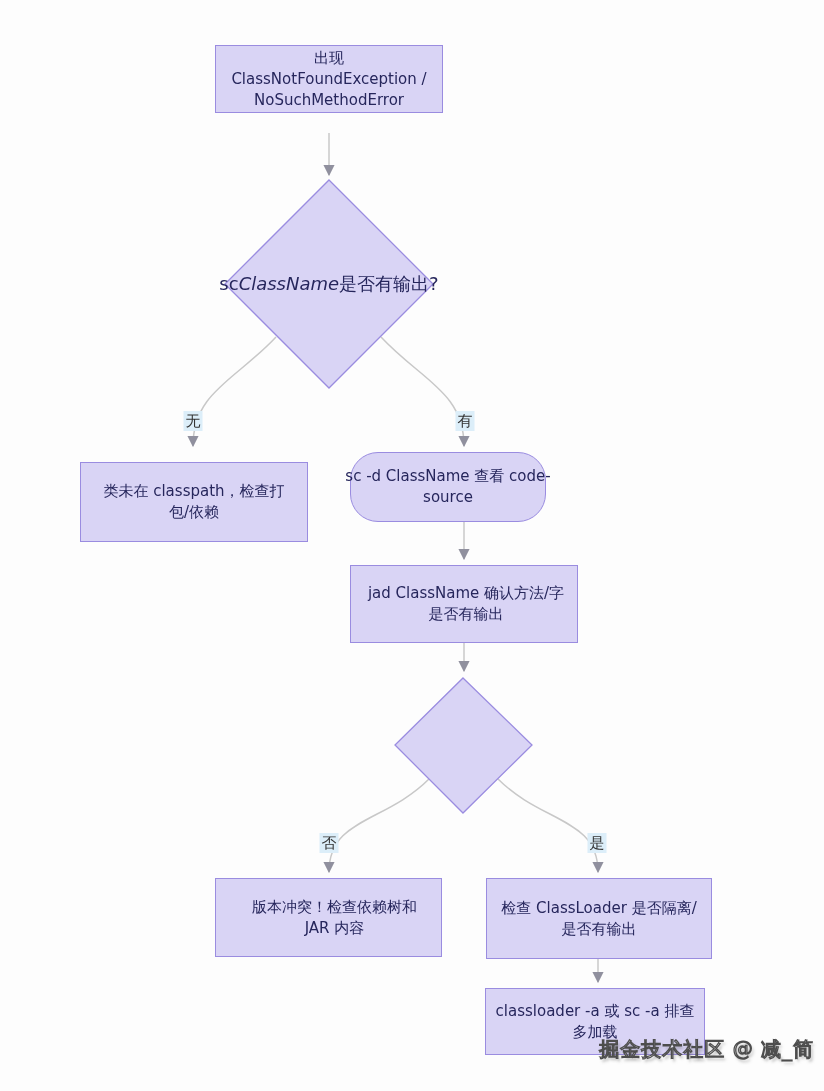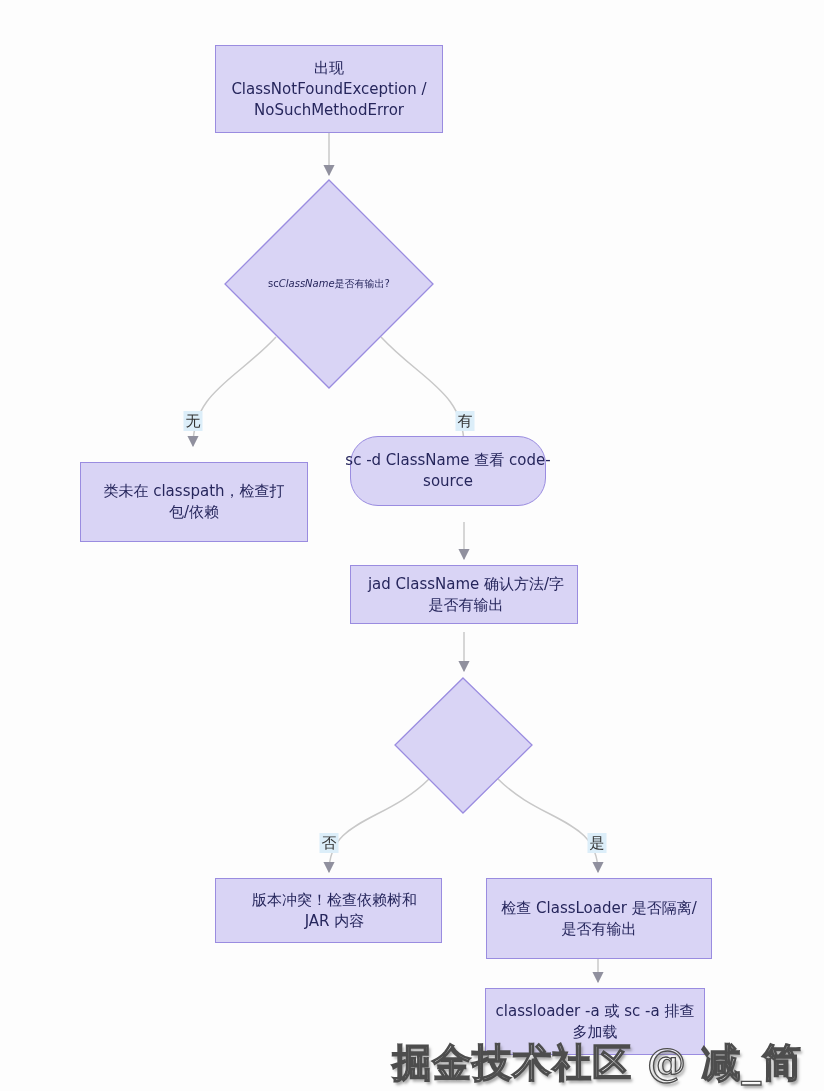--- a/index.html
+++ b/index.html
@@ -53,43 +53,43 @@
     text-align: center;
     padding: 4px 8px;
   }
   .node-line { display: block; white-space: nowrap; }
   .diamond-label {
     position: absolute;
     display: flex;
     align-items: center;
     justify-content: center;
     color: var(--node-text);
-    font-size: 10px;
+    font-size: 18px;
     line-height: 20px;
     text-align: center;
     white-space: nowrap;
     pointer-events: none;
   }
   .italic { font-style: italic; }
   .edge-label {
     position: absolute;
     transform: translate(-50%, -50%);
     background: var(--edge-label-bg);
     color: var(--edge-label-text);
     font-size: 15px;
     line-height: 20px;
     padding: 0 2px;
   }
   .watermark {
     position: absolute;
-    right: 22px;
+    right: 10px;
     top: 1036px;
     font-family: "DejaVu Serif", "Liberation Serif", serif;
-    font-weight: bold;
-    font-size: 39px;
+    font-weight: normal;
+    font-size: 20px;
     letter-spacing: 1px;
     color: rgba(255,255,255,0.55);
     -webkit-text-stroke: 1.3px var(--watermark-outline);
     text-shadow: 2px 3px 3px rgba(90,90,90,0.55);
     white-space: nowrap;
   }
 </style>
 </head>
 <body>
 
@@ -115,55 +115,55 @@
     <path class="edge" d="M429,779 C385,823 329,818 329,872" marker-end="url(#arrowhead)"></path>
 
     <path class="edge" d="M498,779 C542,823 598,818 598,872" marker-end="url(#arrowhead)"></path>
 
     <path class="edge" d="M598,943 V982" marker-end="url(#arrowhead)"></path>
 
     <polygon class="diamond-shape" points="329,180 433,284 329,388 225,284"></polygon>
     <polygon class="diamond-shape" points="463,678 532,745 463,813 395,745"></polygon>
   </svg>
 
-  <div class="node" style="left:215px; top:45px; width:228px; height:88px;">
+  <div class="node" style="left:215px; top:45px; width:228px; height:68px;">
     <span class="node-line">出现</span>
     <span class="node-line">ClassNotFoundException /</span>
     <span class="node-line">NoSuchMethodError</span>
   </div>
 
   <div class="diamond-label" style="left:225px; top:180px; width:208px; height:208px;">
     <span>sc </span>
       <span class="italic">ClassName</span>
       <span> 是否有输出?</span>
   </div>
 
   <span class="edge-label" style="left:193px; top:421px;">无</span>
   <span class="edge-label" style="left:465px; top:421px;">有</span>
 
   <div class="node" style="left:80px; top:452px; width:228px; height:80px;margin-top:10px;">
     <span class="node-line">类未在 classpath，检查打</span>
     <span class="node-line">包/依赖</span>
   </div>
 
-  <div class="node" style="left:350px; top:436px; width:196px; height:70px;border-radius:28px;">
+  <div class="node" style="left:350px; top:452px; width:196px; height:70px;border-radius:28px;">
     <span class="node-line">sc -d ClassName 查看 code-</span>
     <span class="node-line">source</span>
   </div>
 
-  <div class="node" style="left:350px; top:565px; width:228px; height:59px;padding-left:12px;">
+  <div class="node" style="left:350px; top:565px; width:228px; height:78px;padding-left:12px;">
     <span class="node-line">jad ClassName 确认方法/字</span>
     <span class="node-line">是否有输出</span>
   </div>
 
 
   <span class="edge-label" style="left:329px; top:843px;">否</span>
   <span class="edge-label" style="left:597px; top:843px;">是</span>
 
-  <div class="node" style="left:215px; top:878px; width:227px; height:65px;padding-left:20px;">
+  <div class="node" style="left:215px; top:878px; width:227px; height:79px;padding-left:20px;">
     <span class="node-line">版本冲突！检查依赖树和</span>
     <span class="node-line">JAR 内容</span>
   </div>
 
   <div class="node" style="left:486px; top:878px; width:226px; height:81px;">
     <span class="node-line">检查 ClassLoader 是否隔离/</span>
     <span class="node-line">是否有输出</span>
   </div>
 
   <div class="node" style="left:485px; top:988px; width:220px; height:67px;">

